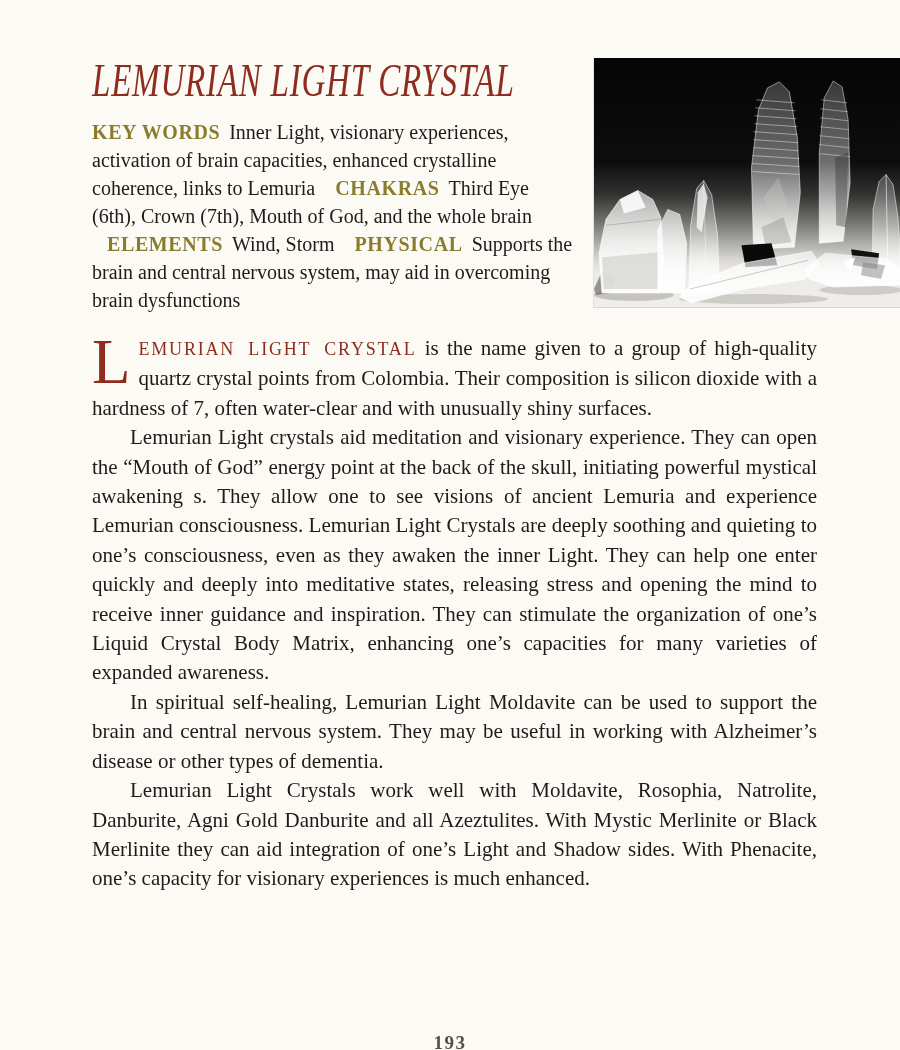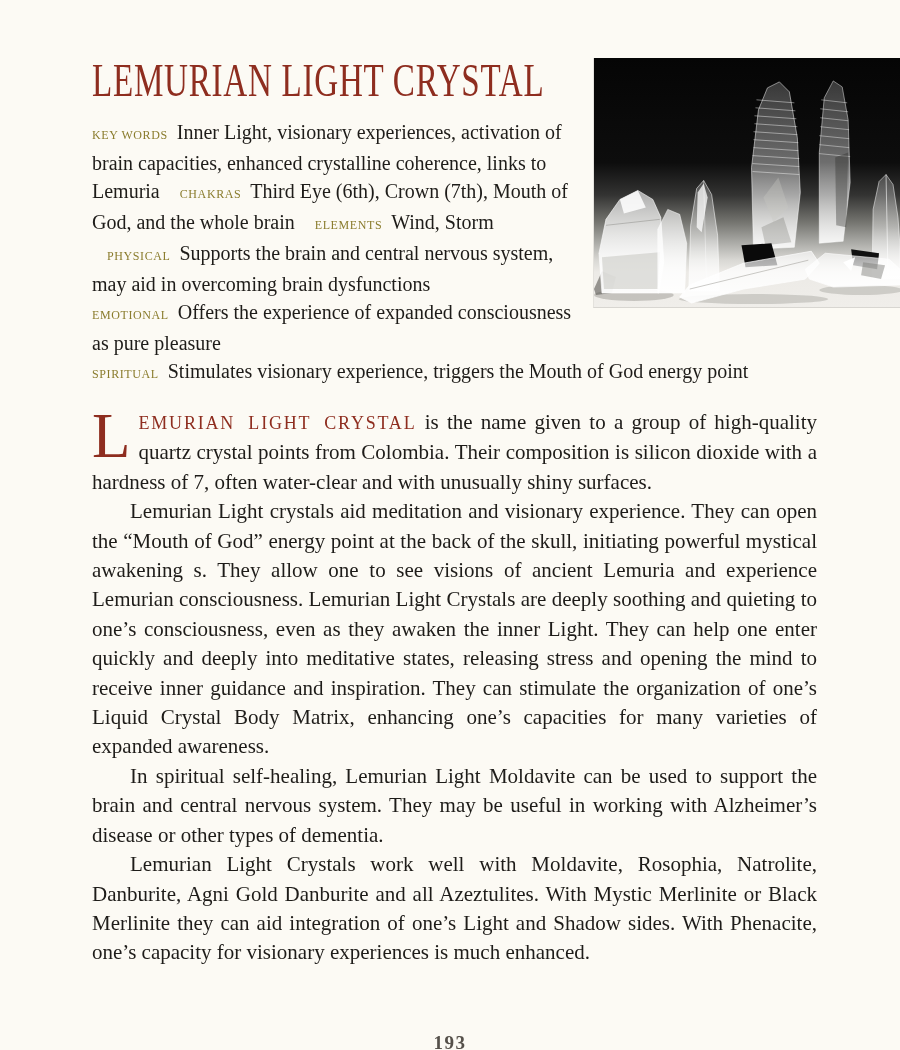--- a/index.html
+++ b/index.html
@@ -32,36 +32,37 @@
   }
   .photo-wrap svg{display:block;width:100%;height:100%;}
   h1.title{
     margin:58px 0 0 0;
     font-weight:400;
     color:var(--accent_red);
     font-size:46px;
     line-height:1.0;
     letter-spacing:1px;
     white-space:nowrap;
+    font-style:italic;
   }
   h1.title .scale{
     display:inline-block;
     transform:scaleX(0.72);
     transform-origin:0 50%;
   }
   .keywords{margin-top:14px;}
   .keywords p.kw{
     margin:0;
     font-size:20px;
     line-height:28px;
   }
   .kw-label{
-    font-weight:normal;
+    font-weight:bold;
     color:var(--label_olive);
-    font-size:12px;
+    font-size:20px;
     letter-spacing:0.6px;
     margin-right:9px;
   }
   .kw-label.kw-label-gap{margin-left:15px;text-align:center;}
   .body-text{
     margin:20px 83px 0 0;
     font-size:21px;
     line-height:29.4px;
     text-align:justify;
   }
@@ -176,24 +177,20 @@
       <polygon points="212,212 232,196 296,202 307,212 307,228 240,230 216,222" fill="url(#xl)" stroke="#ffffff" stroke-opacity="0.6" stroke-width="1"></polygon>
       <polygon points="250,205 262,200 258,214" fill="#ffffff" opacity="0.95"></polygon>
       <polygon points="270,205 292,208 288,222 268,218" fill="#787873" opacity="0.45"></polygon>
     </svg>
   </div>
 
   <h1 class="title"><span class="scale">LEMURIAN LIGHT CRYSTAL</span></h1>
 
   <div class="keywords">
     <p class="kw" id="kw-flow"><span class="kw-label">KEY WORDS</span><span class="kw-text">Inner Light, visionary experiences, activation of brain capacities, enhanced crystalline coherence, links to Lemuria</span> <span class="kw-label kw-label-gap">CHAKRAS</span><span class="kw-text">Third Eye (6th), Crown (7th), Mouth of God, and the whole brain</span> <span class="kw-label kw-label-gap">ELEMENTS</span><span class="kw-text">Wind, Storm</span> <span class="kw-label kw-label-gap">PHYSICAL</span><span class="kw-text">Supports the brain and central nervous system, may aid in overcoming brain dysfunctions</span> </p>
-    <div id="kw-lines">
-        <p class="kw"><span class="kw-label">EMOTIONAL</span><span class="kw-text">Offers the experience of expanded consciousness as pure pleasure</span></p>
-        <p class="kw"><span class="kw-label">SPIRITUAL</span><span class="kw-text">Stimulates visionary experience, triggers the Mouth of God energy point</span></p>
-      </div>
   </div>
 
   <div class="body-text" id="article-body">
       <p class="body-para"><span class="dropcap">L</span><span class="leadcaps">EMURIAN LIGHT CRYSTAL</span> is the name given to a group of high-quality quartz crystal points from Colombia. Their composition is silicon dioxide with a hardness of 7, often water-clear and with unusually shiny surfaces.</p>
       <p class="body-para indent">Lemurian Light crystals aid meditation and visionary experience. They can open the “Mouth of God” energy point at the back of the skull, initiating powerful mystical awakening s. They allow one to see visions of ancient Lemuria and experience Lemurian consciousness. Lemurian Light Crystals are deeply soothing and quieting to one’s consciousness, even as they awaken the inner Light. They can help one enter quickly and deeply into meditative states, releasing stress and opening the mind to receive inner guidance and inspiration. They can stimulate the organization of one’s Liquid Crystal Body Matrix, enhancing one’s capacities for many varieties of expanded awareness.</p>
       <p class="body-para indent">In spiritual self-healing, Lemurian Light Moldavite can be used to support the brain and central nervous system. They may be useful in working with Alzheimer’s disease or other types of dementia.</p>
       <p class="body-para indent">Lemurian Light Crystals work well with Moldavite, Rosophia, Natrolite, Danburite, Agni Gold Danburite and all Azeztulites. With Mystic Merlinite or Black Merlinite they can aid integration of one’s Light and Shadow sides. With Phenacite, one’s capacity for visionary experiences is much enhanced.</p>
     </div>
 
   <div class="page-num">193</div>

